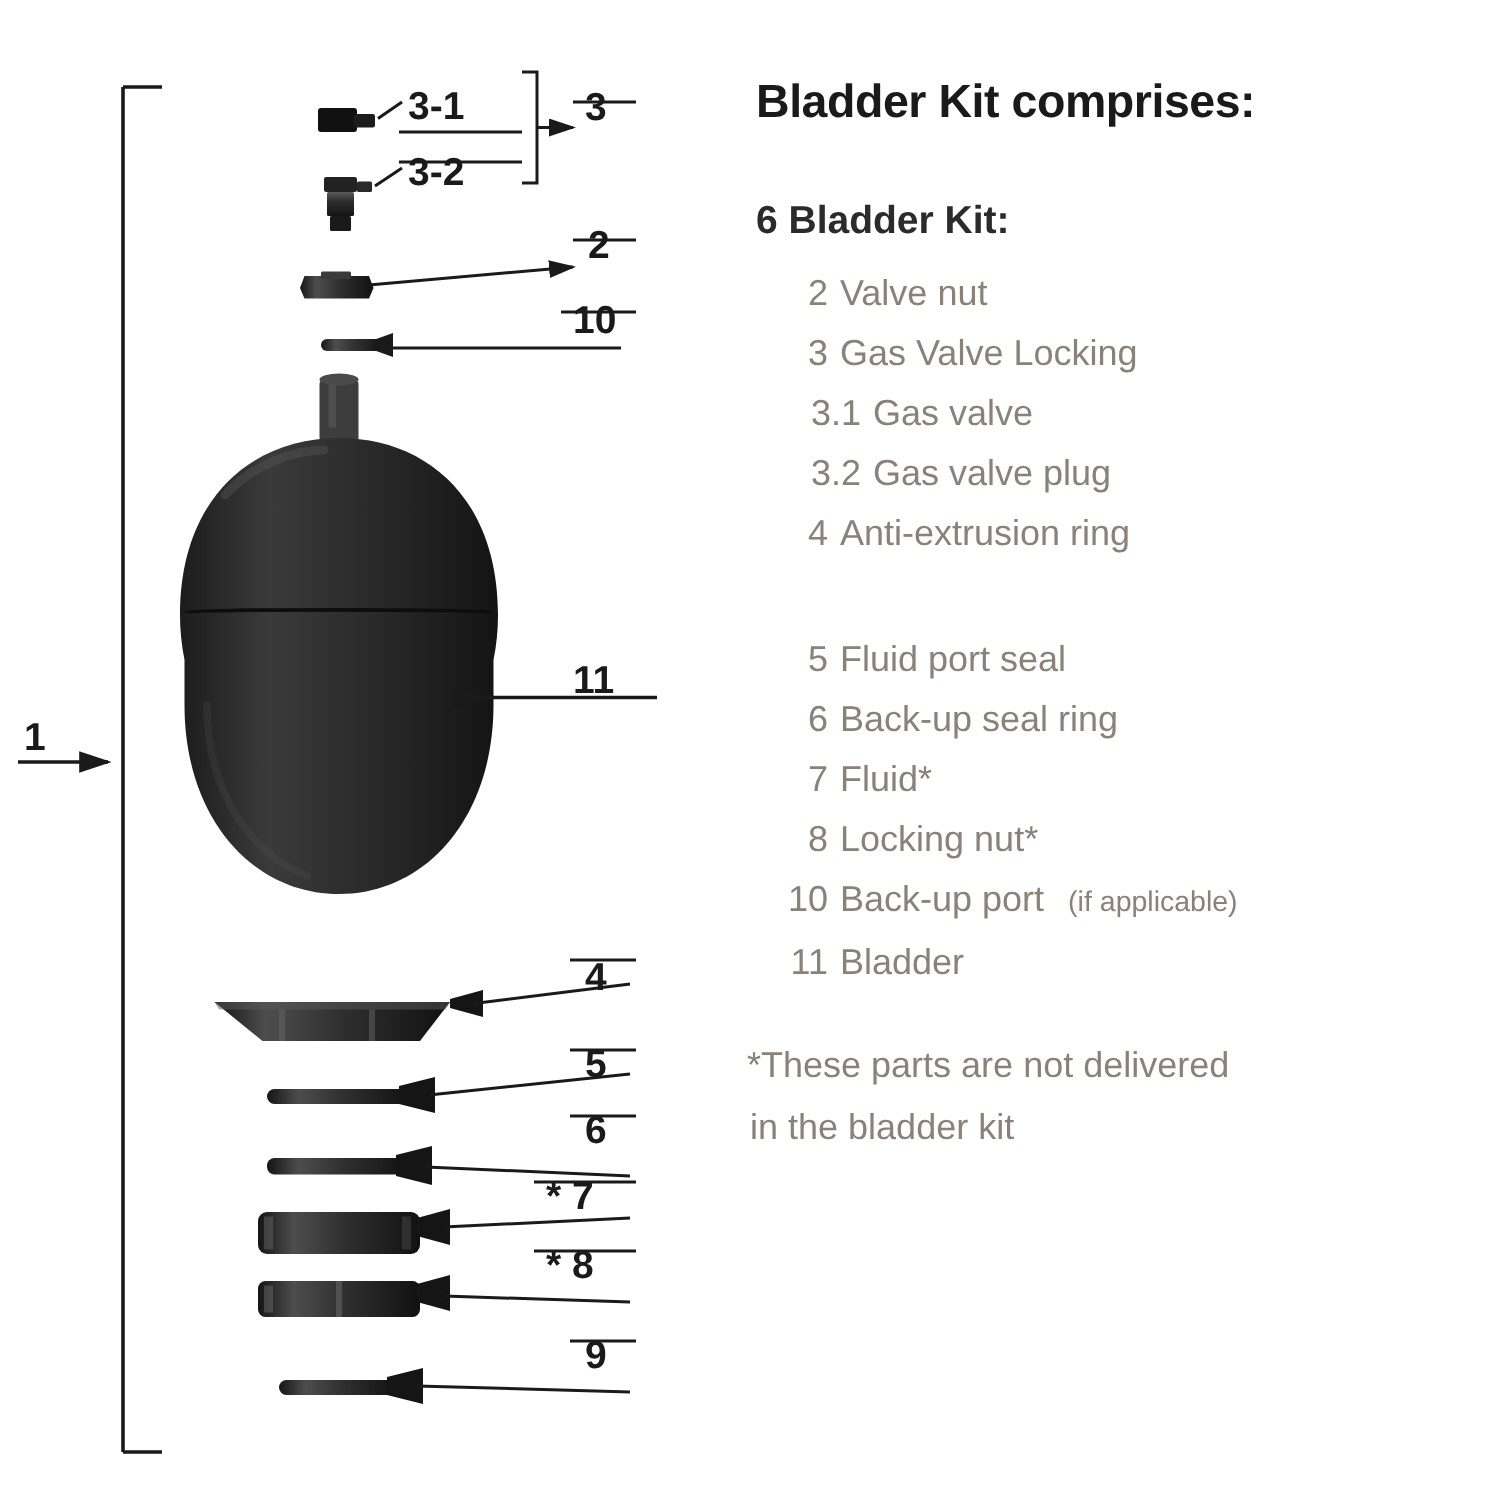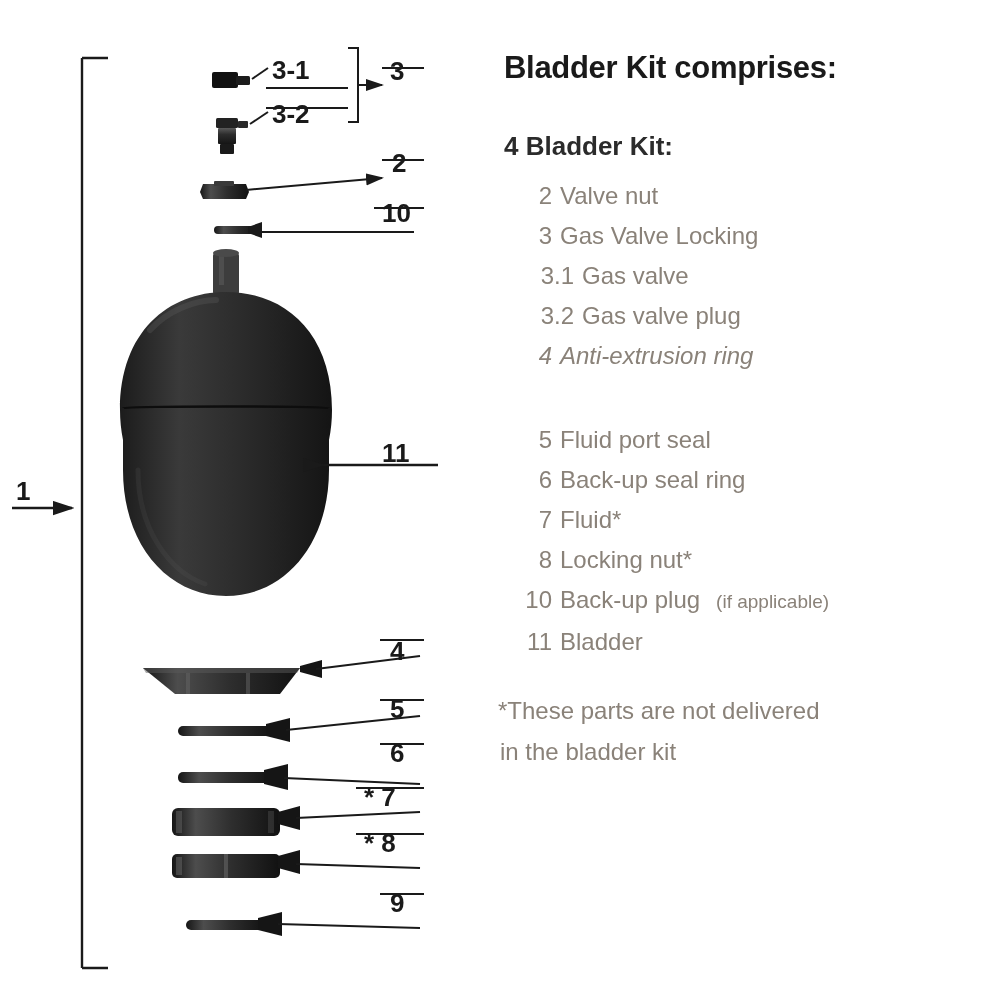--- a/index.html
+++ b/index.html
@@ -241,32 +241,32 @@
       <line x1="278" y1="924" x2="420" y2="928" stroke="#1a1a1a" stroke-width="2"></line>
       <text x="390" y="912" font-family="Liberation Sans, sans-serif" font-size="26" font-weight="bold" fill="#1a1a1a">9</text>
       <line x1="380" y1="894" x2="424" y2="894" stroke="#1a1a1a" stroke-width="2"></line>
 
       <text x="16" y="500" font-family="Liberation Sans, sans-serif" font-size="26" font-weight="bold" fill="#1a1a1a">1</text>
     </svg>
   </div>
 
   <div class="legend">
     <div class="legend-title">Bladder Kit comprises:</div>
-    <div class="legend-head">4 Bladder Kit:</div>
+    <div class="legend-head">6 Bladder Kit:</div>
     <div class="legend-list" id="legend-list">
         <div class="legend-item" style="padding-left: 10px;"><span class="num" style="width: 44px;">2</span><span style="margin-left: 8px;">Valve nut</span></div>
         <div class="legend-item" style="padding-left: 10px;"><span class="num" style="width: 44px;">3</span><span style="margin-left: 8px;">Gas Valve Locking</span></div>
         <div class="legend-item" style="padding-left: 32px;"><span class="num" style="width: 44px;">3.1</span><span style="margin-left: 8px;">Gas valve</span></div>
         <div class="legend-item" style="padding-left: 32px;"><span class="num" style="width: 44px;">3.2</span><span style="margin-left: 8px;">Gas valve plug</span></div>
-        <div class="legend-item" style="padding-left: 10px; font-style: italic;"><span class="num" style="width: 44px;">4</span><span style="margin-left: 8px;">Anti-extrusion ring</span></div>
+        <div class="legend-item" style="padding-left: 10px;"><span class="num" style="width: 44px;">4</span><span style="margin-left: 8px;">Anti-extrusion ring</span></div>
         <div class="legend-item" style="padding-left: 10px; margin-top: 44px;"><span class="num" style="width: 44px;">5</span><span style="margin-left: 8px;">Fluid port seal</span></div>
         <div class="legend-item" style="padding-left: 10px;"><span class="num" style="width: 44px;">6</span><span style="margin-left: 8px;">Back-up seal ring</span></div>
         <div class="legend-item" style="padding-left: 10px;"><span class="num" style="width: 44px;">7</span><span style="margin-left: 8px;">Fluid*</span></div>
         <div class="legend-item" style="padding-left: 10px;"><span class="num" style="width: 44px;">8</span><span style="margin-left: 8px;">Locking nut*</span></div>
-        <div class="legend-item" style="padding-left: 10px;"><span class="num" style="width: 44px;">10</span><span style="margin-left: 8px;">Back-up plug</span><span class="small" style="margin-left: 16px;">(if applicable)</span></div>
+        <div class="legend-item" style="padding-left: 10px;"><span class="num" style="width: 44px;">10</span><span style="margin-left: 8px;">Back-up port</span><span class="small" style="margin-left: 16px;">(if applicable)</span></div>
         <div class="legend-item" style="padding-left: 10px;"><span class="num" style="width: 44px;">11</span><span style="margin-left: 8px;">Bladder</span></div>
       </div>
     <div class="footnote">
       <div class="fn-line">*These parts are not delivered</div>
       <div class="fn-line fn-indent">in the bladder kit</div>
     </div>
   </div>
 
 </div>
 

